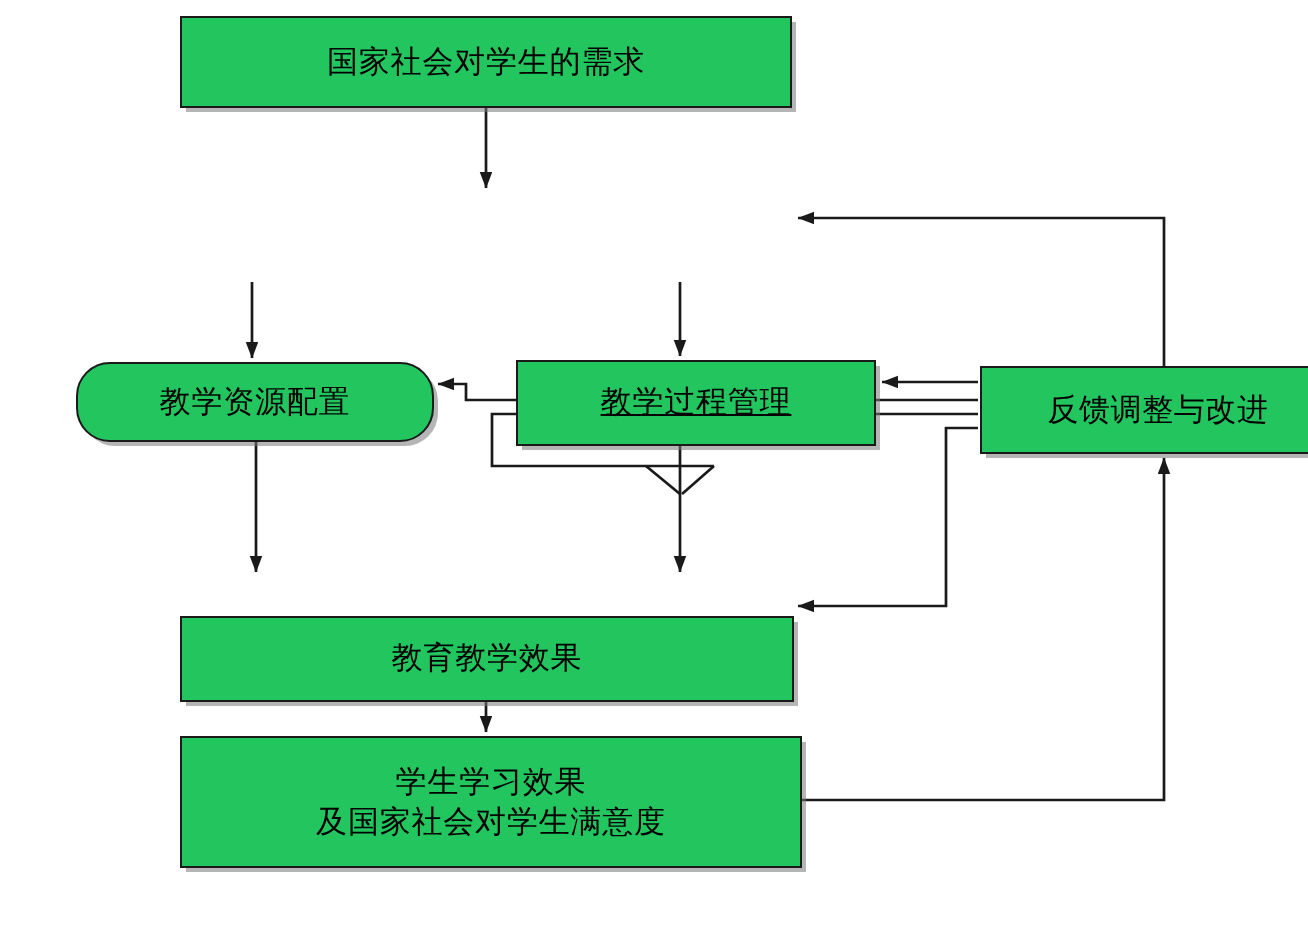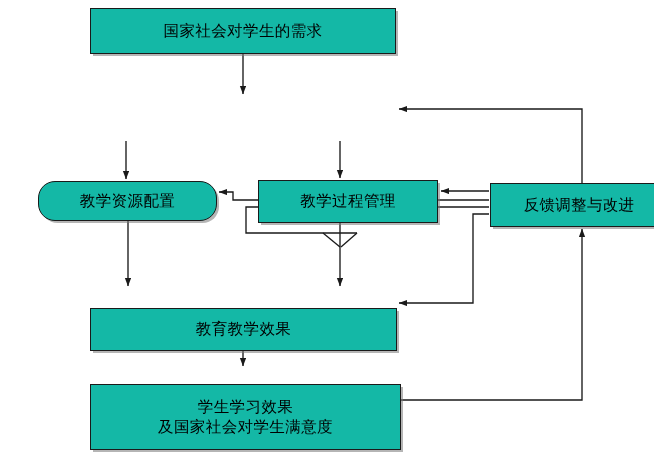--- a/index.html
+++ b/index.html
@@ -18,44 +18,44 @@
   #edges{
     position:absolute;
     left:0; top:0;
     width:654px; height:466px;
     pointer-events:none;
   }
   .node{
     position:absolute;
     box-sizing:border-box;
     border:1.4px solid #1a1a1a;
-    background:#14b8a6;
+    background:#22c55e;
     display:flex;
     align-items:center;
     justify-content:center;
     text-align:center;
     color:#000000;
     box-shadow:2.5px 2.5px 0 -0.5px rgba(120,120,120,0.55);
     z-index:2;
   }
   .node .label{
     display:block;
     line-height:1.32;
     font-size:15.5px;
     letter-spacing:0.4px;
     white-space:pre-line;
   }
   
   #n-demand   { left:90px;  top:8px;   width:306px; height:46px; }
   #n-goal     { left:90px;  top:96px;  width:307px; height:45px; }
   #n-resource { left:38px;  top:181px; width:179px; height:40px;border-radius:17px; }
-  #n-process  { left:258px; top:180px; width:180px; height:43px; }
+  #n-process  { left:258px; top:180px; width:180px; height:43px;text-decoration:underline; }
   #n-feedback { left:490px; top:183px; width:178px; height:44px; }
   #n-effect   { left:90px;  top:288px; width:307px; height:43px;margin-top:20px; }
-  #n-satisfy  { left:90px;  top:384px; width:311px; height:66px; }
+  #n-satisfy  { left:90px;  top:368px; width:311px; height:66px; }
   #n-feedback .label{ letter-spacing:0.3px; }
 </style>
 </head>
 <body>
 
 <div id="canvas">
 
   <svg id="edges" viewBox="0 0 654 466" width="654" height="466" xmlns="http://www.w3.org/2000/svg">
     <defs>
       <marker id="ah" markerWidth="9" markerHeight="9" refX="8.2" refY="3.2" orient="auto" markerUnits="userSpaceOnUse">

